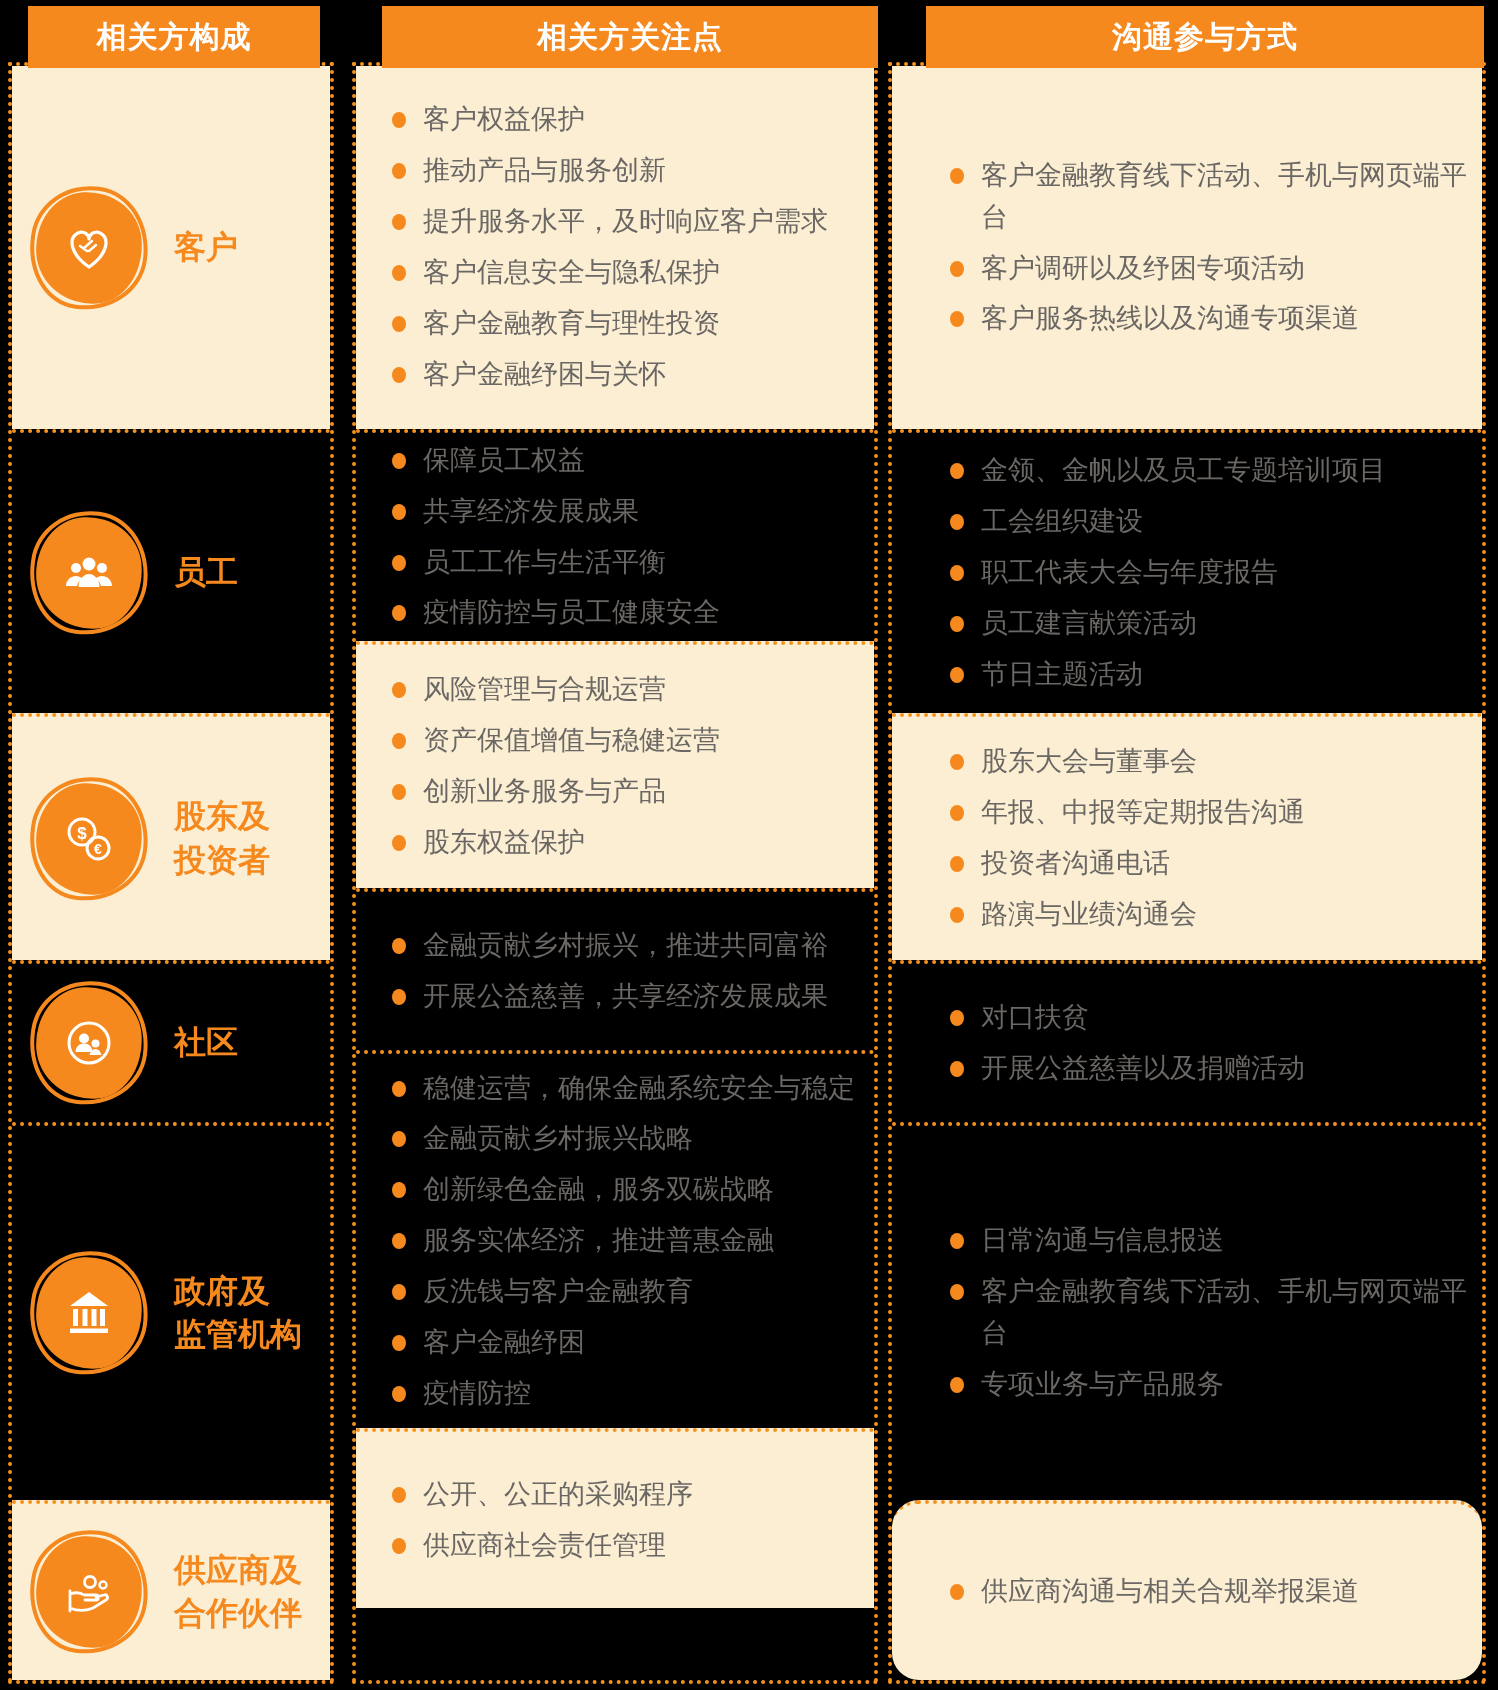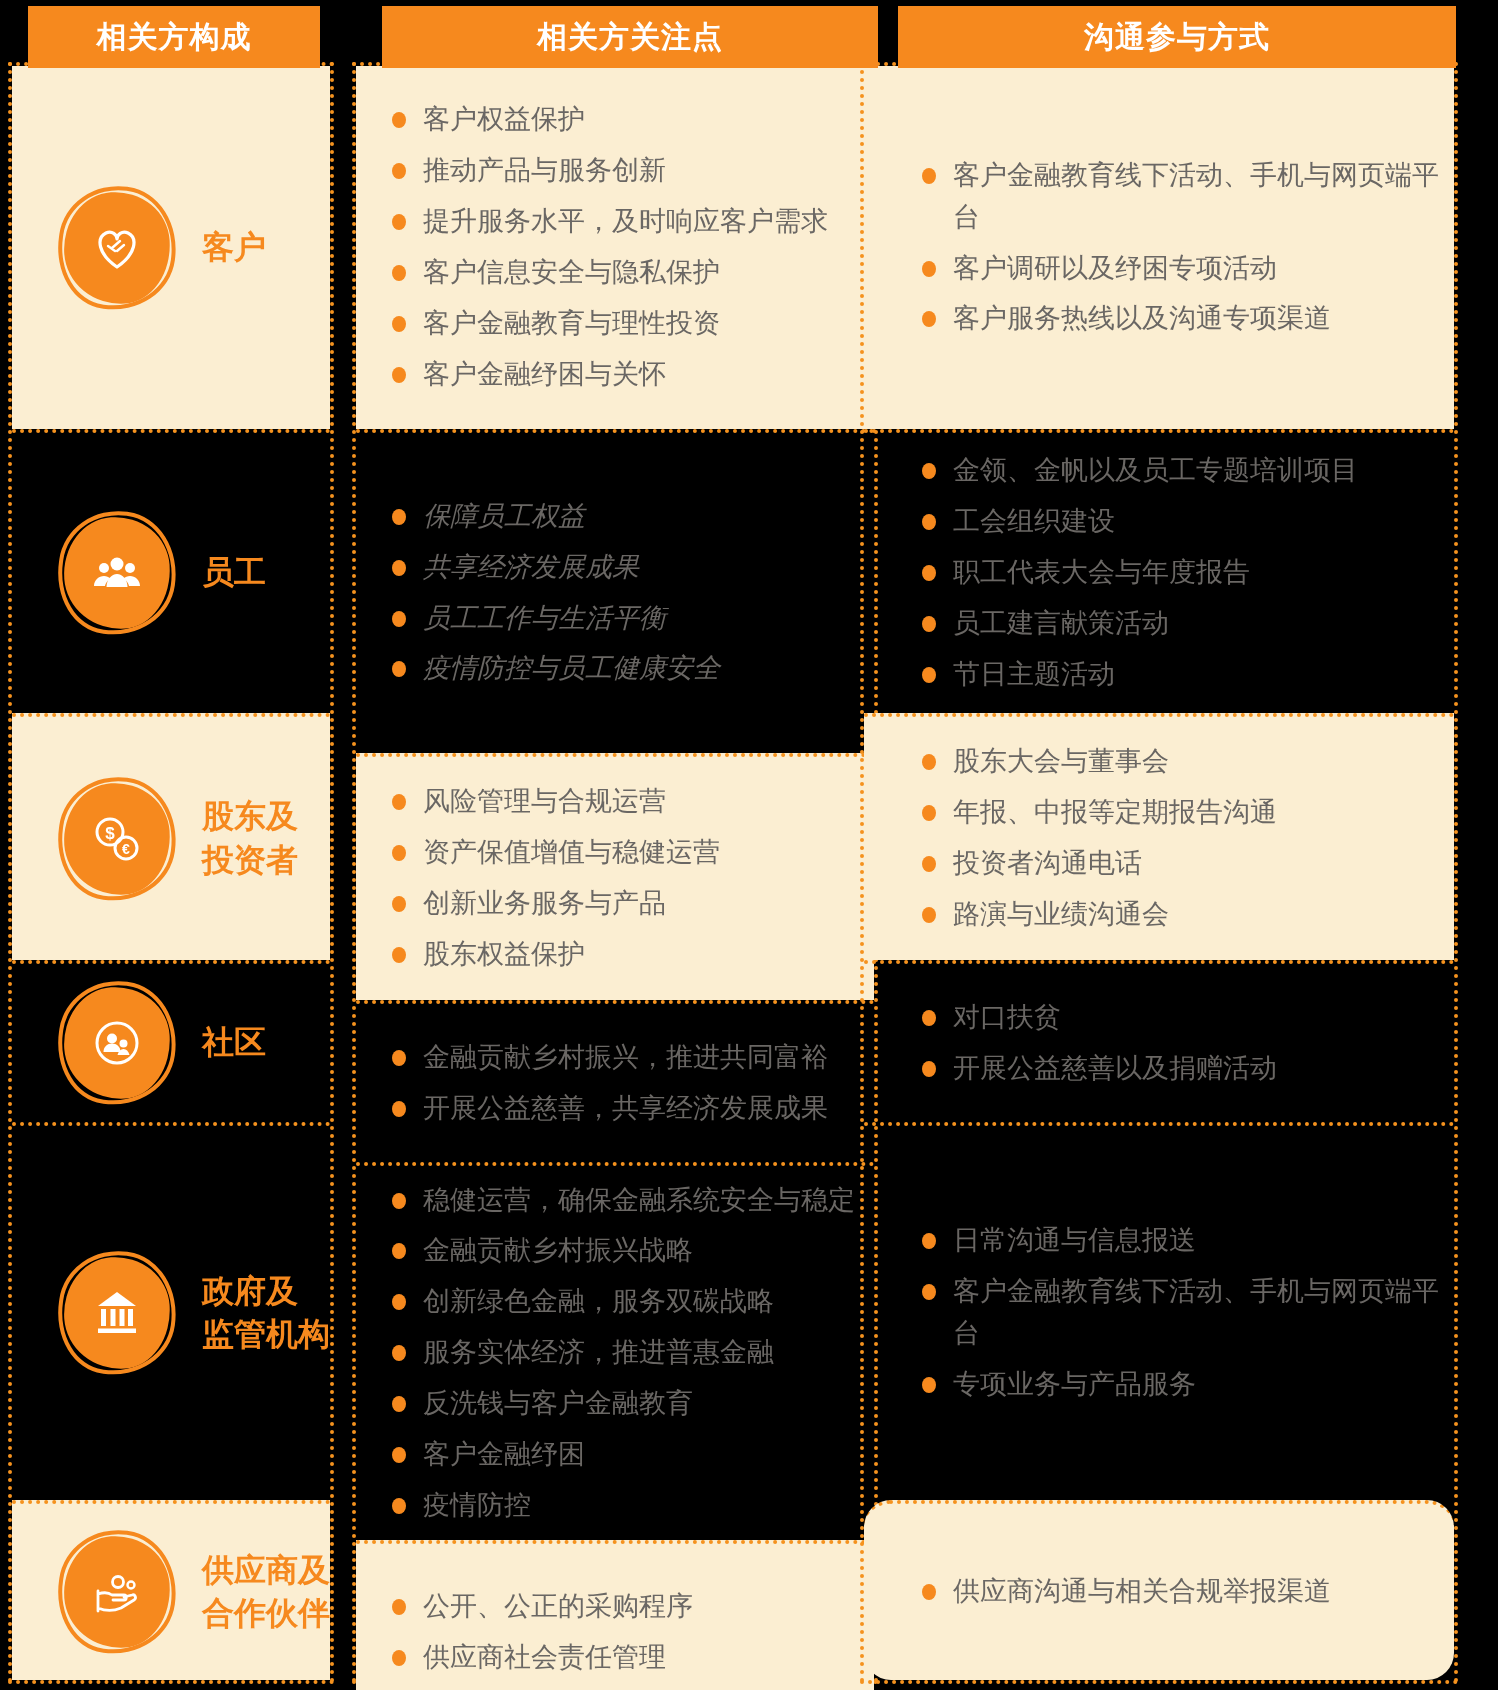--- a/index.html
+++ b/index.html
@@ -6,42 +6,42 @@
   body{
     width:1498px;height:1690px;position:relative;
     background:#000;
     font-family:"Liberation Sans","DejaVu Sans",sans-serif;
     overflow:hidden;
   }
   .canvas{position:absolute;inset:0;}
   .col{position:absolute;top:0;height:1690px;}
   .col-1{left:8px;width:326px;}
   .col-2{left:352px;width:526px;}
-  .col-3{left:860px;width:598px;}
+  .col-3{left:888px;width:598px;}
   .col-header{
     position:absolute;top:6px;height:62px;z-index:3;
     background:var(--orange);
     color:#fff;font-size:30px;font-weight:bold;letter-spacing:1px;
     display:flex;align-items:center;justify-content:center;
   }
   .col-1 .col-header{left:20px;right:14px;}
   .col-2 .col-header{left:30px;right:0;}
   .col-3 .col-header{left:38px;right:2px;}
   .col-box{
     position:absolute;top:62px;left:0;right:0;height:1622px;
     border:4px dotted var(--dotted);
     box-sizing:border-box;
     display:flex;flex-direction:column;
   }
   .row{box-sizing:border-box;flex:0 0 auto;display:flex;}
   .row + .row{border-top:4px dotted var(--dotted);}
   .row.cream{background:var(--cream);}
   .row.dark{background:transparent;}
   
-  .stake{align-items:center;padding-left:52px;}
+  .stake{align-items:center;padding-left:24px;}
   .icon-blob{
     width:106px;height:112px;flex:0 0 auto;position:relative;
     background:var(--orange);
     border-radius:48% 52% 46% 54% / 52% 46% 54% 48%;
     display:flex;align-items:center;justify-content:center;
     transform:rotate(-4deg);
   }
   .icon-blob::before{
     content:'';position:absolute;inset:-6px;
     border:4px solid var(--orange);
@@ -186,21 +186,21 @@
             <li>
               <span class="bdot"></span>
               <span class="btxt">客户金融教育与理性投资</span>
             </li>
             <li>
               <span class="bdot"></span>
               <span class="btxt">客户金融纾困与关怀</span>
             </li>
           </ul>
         </div>
-        <div class="row cell dark" style="height: 324px; font-style: italic;">
+        <div class="row cell dark" style="height: 212px;">
           <ul class="blist">
             <li>
               <span class="bdot"></span>
               <span class="btxt">保障员工权益</span>
             </li>
             <li>
               <span class="bdot"></span>
               <span class="btxt">共享经济发展成果</span>
             </li>
             <li>

